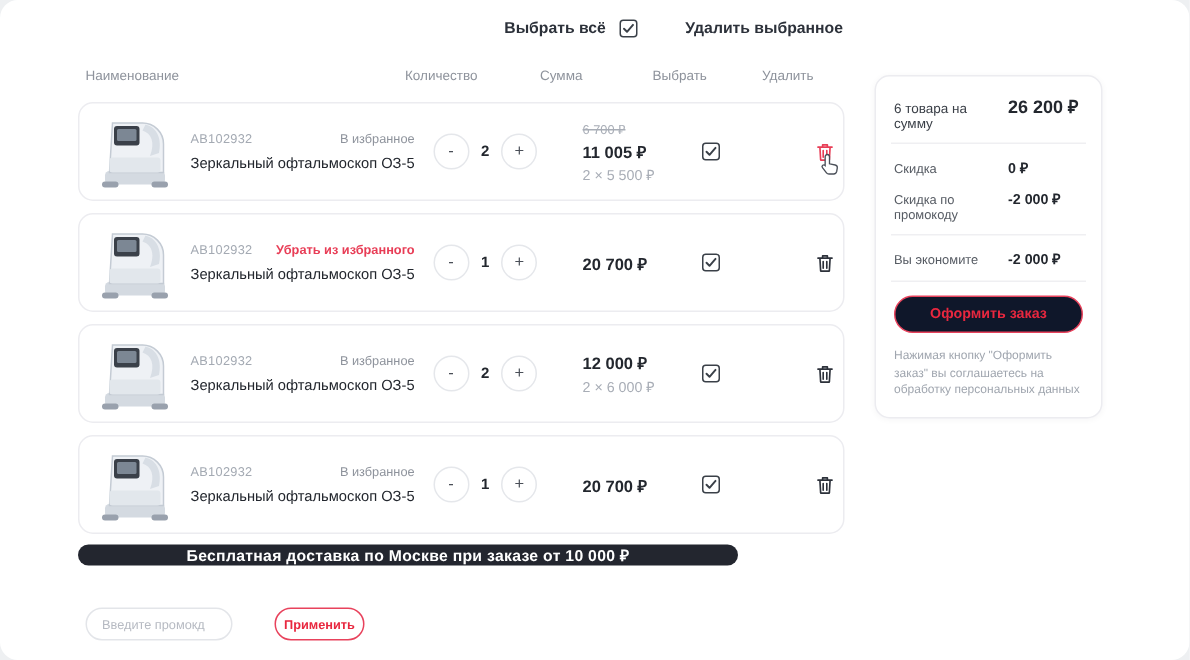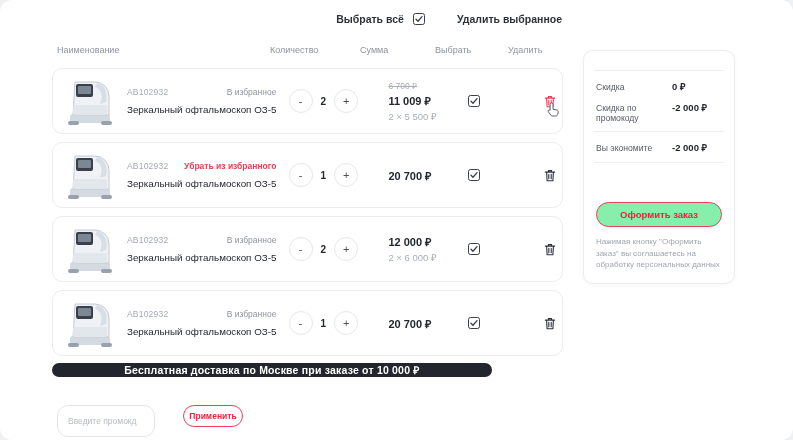--- a/index.html
+++ b/index.html
@@ -49,28 +49,28 @@
   
   .summary{position:absolute;left:583px;top:50px;width:152px;box-sizing:border-box;background:#fff;border:1px solid #ececf0;border-radius:10px;padding:11px 12px 12px;box-shadow:0 1px 4px rgba(30,35,45,.04);}
   .sum-row{display:flex;align-items:baseline;margin-bottom:8px;}
   .sum-row .lbl{flex:0 0 76px;font-size:8.6px;color:#565b63;}
   .sum-row .val{font-size:9.5px;font-weight:700;color:#23272e;}
   .sum-row.main .lbl{font-size:9px;color:#3a3f47;}
   .sum-row.main .val{font-size:12px;}
   .sum-div{height:1px;background:#efeff2;margin:8px -2px 9px;}
   .sum-row.total{margin-bottom:10px;}
   .sum-row.total .val{font-size:12.5px;color:#e8273f;}
-  .checkout{width:100%;height:25px;border:1.5px solid #e8425c;border-radius:14px;background:#86efac;color:#e8273f;font-size:9.5px;font-weight:700;cursor:pointer;font-family:inherit;margin-top:30px;}
+  .checkout{width:100%;height:25px;border:1.5px solid #e8425c;border-radius:14px;background:#0f172a;color:#e8273f;font-size:9.5px;font-weight:700;cursor:pointer;font-family:inherit;}
   .legal{margin:9px 0 0;font-size:8px;line-height:1.45;color:#a0a6af;}
 
   
   .banner{position:absolute;left:52px;top:363px;width:440px;height:14px;background:#23262f;border-radius:8px;color:#fff;font-size:10.5px;font-weight:600;display:flex;align-items:center;justify-content:center;letter-spacing:.2px;}
 
   
-  .promo-input{position:absolute;left:57px;top:405px;width:98px;height:32px;box-sizing:border-box;border:1px solid #e3e5e9;border-radius:11px;padding:0 10px;font-size:8.5px;color:#3a3f47;font-family:inherit;outline:none;}
+  .promo-input{position:absolute;left:57px;top:405px;width:98px;height:22px;box-sizing:border-box;border:1px solid #e3e5e9;border-radius:11px;padding:0 10px;font-size:8.5px;color:#3a3f47;font-family:inherit;outline:none;}
   .promo-input::placeholder{color:#b6bac2;}
   .apply-btn{position:absolute;left:183px;top:405px;width:60px;height:22px;border:1.3px solid #e8425c;border-radius:11px;background:#fff;color:#e8273f;font-size:8.5px;font-weight:700;cursor:pointer;font-family:inherit;padding:0;}
 </style>
 </head>
 <body>
 
 <div class="page">
 
 
   <div class="header-controls">
@@ -113,21 +113,21 @@
       </div>
       <div class="pname">Зеркальный офтальмоскоп ОЗ-5</div>
     </div>
     <div class="p-qty">
       <button class="step">-</button>
       <span class="qnum">2</span>
       <button class="step">+</button>
     </div>
     <div class="p-sum">
       <div class="old">6 700 ₽</div>
-      <div class="cur">11 009 ₽</div>
+      <div class="cur">11 005 ₽</div>
       <div class="detail">2 × 5 500 ₽</div>
     </div>
     <div class="p-sel">
       <span class="checkbox">
         <svg viewBox="0 0 8 8">
               <path d="M1 4.2 L3 6.2 L7 1.6" fill="none" stroke="#3a4048" stroke-width="1.3" stroke-linecap="round" stroke-linejoin="round"></path>
             </svg>
       </span>
     </div>
     <div class="p-del del-hover">
@@ -283,20 +283,24 @@
     </div>
   </div>
 </div>
 
   <div class="banner">Бесплатная доставка по Москве при заказе от 10 000 ₽</div>
 
   <input class="promo-input" type="text" placeholder="Введите промокд" style="">
   <button class="apply-btn">Применить</button>
 
   <aside class="summary">
+    <div class="sum-row main">
+      <span class="lbl">6 товара на сумму</span>
+      <span class="val">26 200 ₽</span>
+    </div>
     <div class="sum-div"></div>
     <div class="sum-row">
       <span class="lbl">Скидка</span>
       <span class="val">0 ₽</span>
     </div>
     <div class="sum-row">
       <span class="lbl">Скидка по промокоду</span>
       <span class="val">-2 000 ₽</span>
     </div>
     <div class="sum-div"></div>

